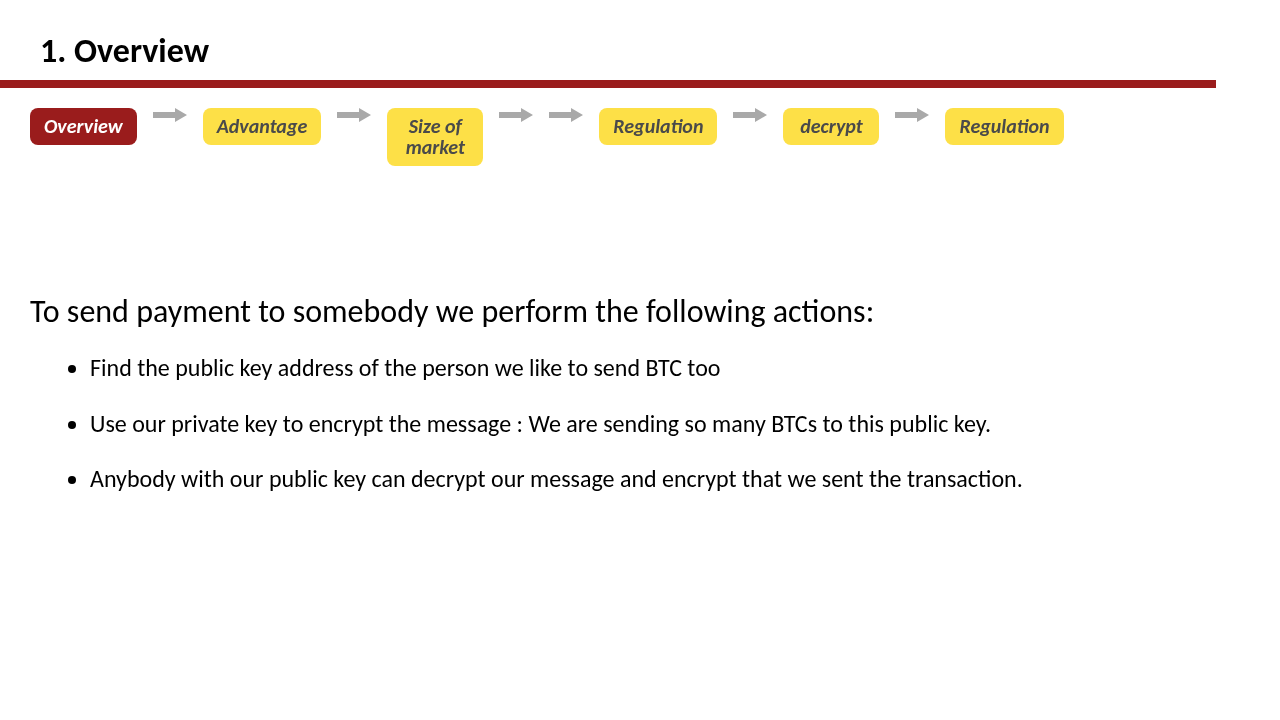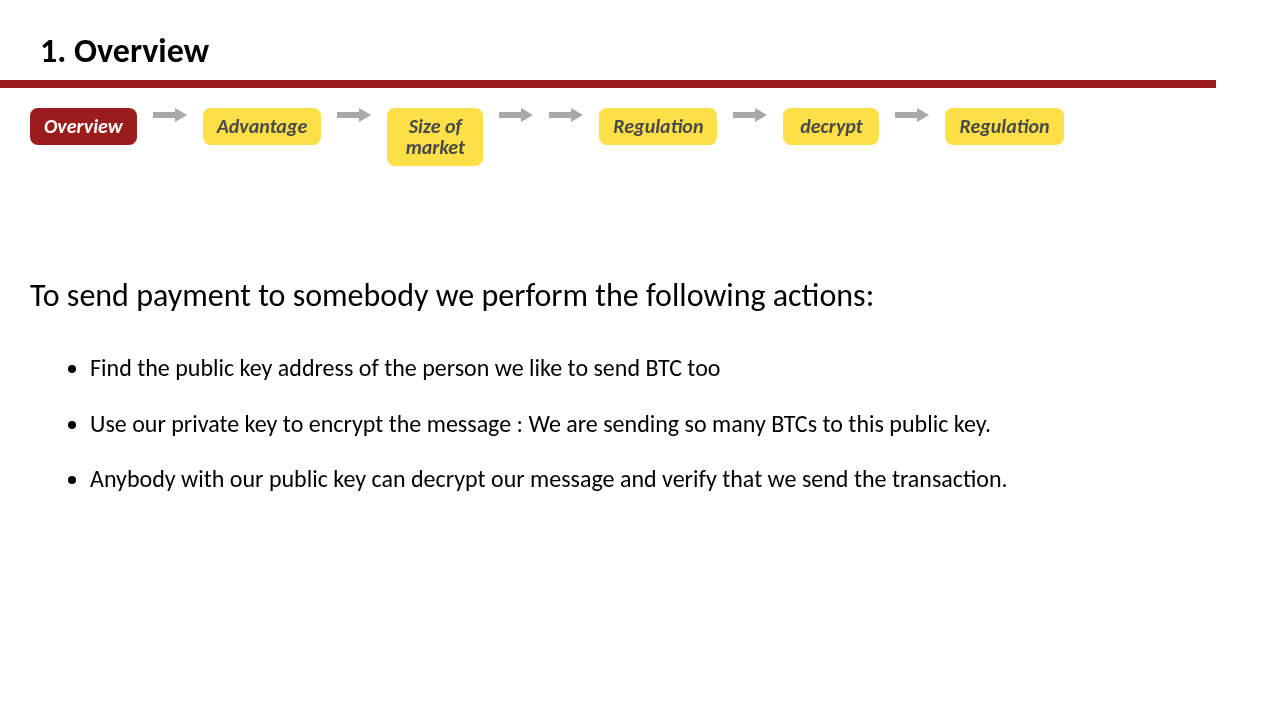--- a/index.html
+++ b/index.html
@@ -77,21 +77,21 @@
     left: 0;
     right: 0;
     top: 200px;
     text-align: center;
     font-size: 36px;
     font-weight: 700;
   }
   .intro {
     position: absolute;
     left: 30px;
-    top: 276px;
+    top: 292px;
     font-size: 32px;
     line-height: 1.25;
     text-align: right;
   }
   ul.bullets {
     position: absolute;
     left: 50px;
     right: 40px;
     top: 348px;
     margin: 0;
@@ -165,16 +165,16 @@
 
     <div class="nav-item inactive">Regulation</div>
   </div>
 
 
   <div class="intro">To send payment to somebody we perform the following actions:</div>
 
   <ul class="bullets">
     <li>Find the public key address of the person we like to send BTC too</li>
     <li>Use our private key to encrypt the message : We are sending so many BTCs to this public key.</li>
-    <li>Anybody with our public key can decrypt our message and verify that we send the transaction.</li>
+    <li>Anybody with our public key can decrypt our message and encrypt that we sent the transaction.</li>
   </ul>
 
 </div>
 
 </body></html>

